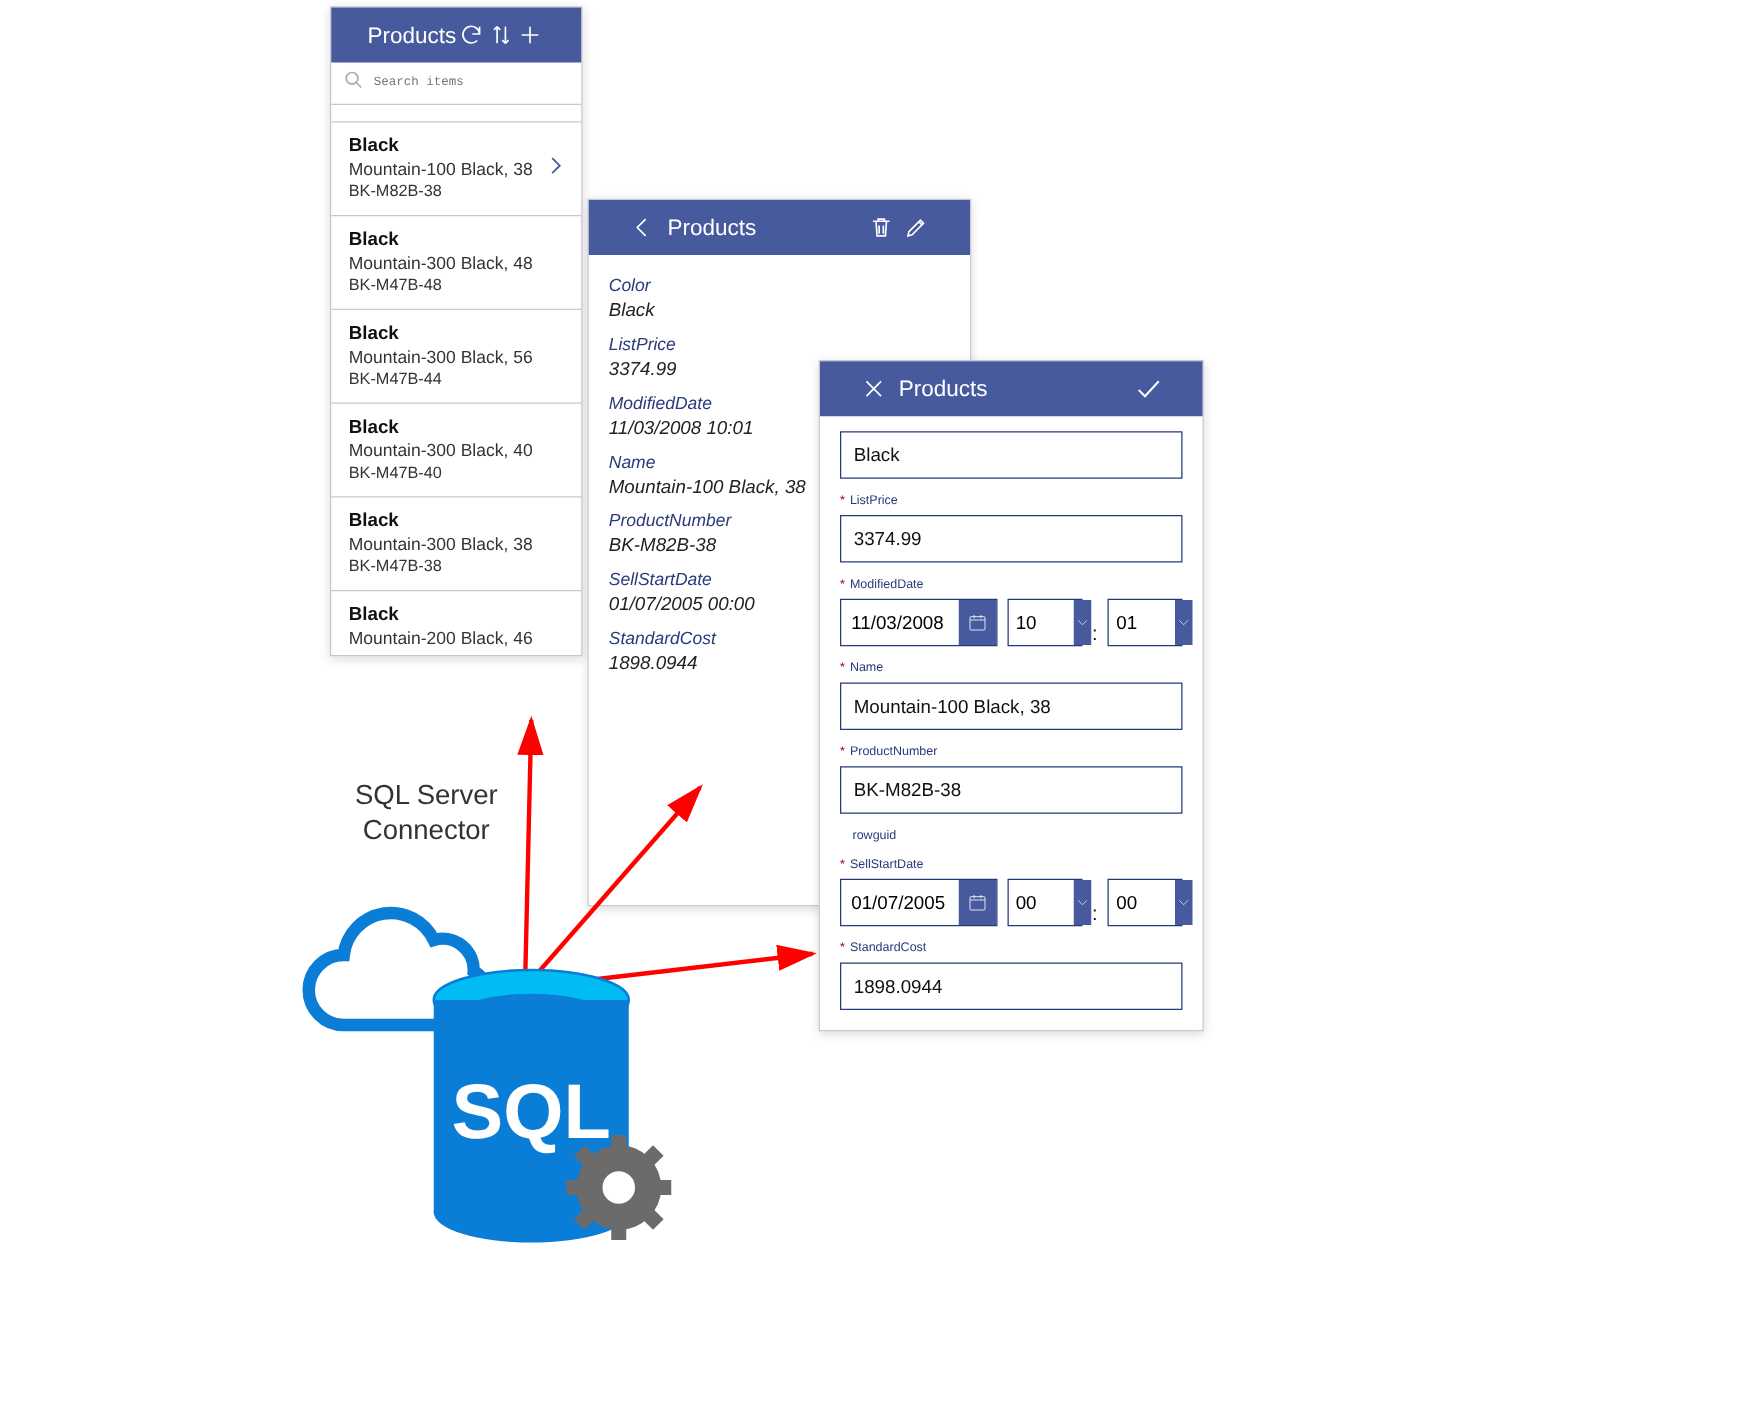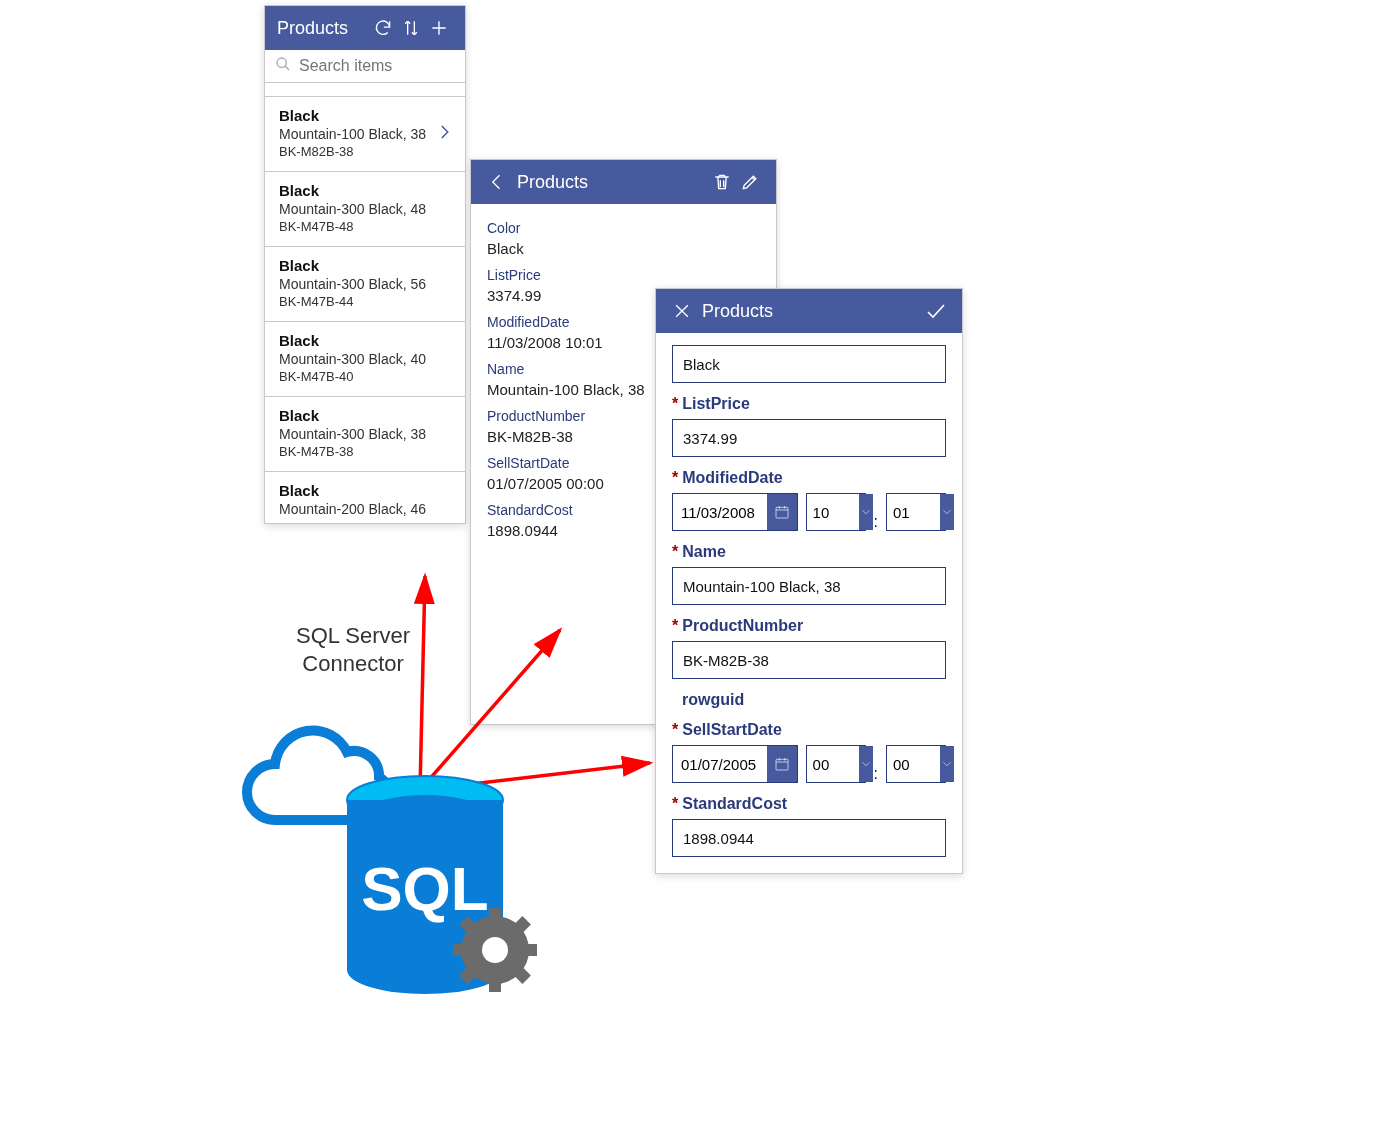--- a/index.html
+++ b/index.html
@@ -15,58 +15,58 @@
     background: #fff;
     border: 1px solid #c8c8d0;
     box-shadow: 0 2px 8px rgba(0,0,0,0.15);
   }
   .header {
     background: #475a9e;
     color: #fff;
     display: flex;
     align-items: center;
     height: 44px;
-    padding: 0 12px;
+    padding: 0 29px;
     font-size: 18px;
   }
   .header .title { flex: 1; font-weight: 400; }
   .header .icon-btn {
     width: 28px; height: 28px;
     display: flex; align-items: center; justify-content: center;
     cursor: pointer;
   }
   .header svg { stroke: #fff; fill: none; stroke-width: 1.6; }
   .search-row {
     border-bottom: 1px solid #c8c8d0;
     padding: 6px 10px;
     display: flex;
     align-items: center;
     gap: 8px;
     color: #888;
   }
   .search-row input {
-    border: none; outline: none; font-size: 16px; width: 100%; color: #ef4444;
+    border: none; outline: none; font-size: 10px; width: 100%; color: #ef4444; font-family: Liberation Mono, monospace;
   }
   .thin-row { height: 14px; border-bottom: 1px solid #c8c8d0; }
   .list-item {
     border-bottom: 1px solid #c8c8d0;
     padding: 10px 14px 12px 14px;
     position: relative;
   }
   .list-item .t1 { font-weight: 700; font-size: 15px; color: #111; margin-bottom: 2px; }
   .list-item .t2 { font-size: 14px; color: #333; margin-bottom: 2px; }
   .list-item .t3 { font-size: 13px; color: #333; }
   .list-item .chev {
     position: absolute; right: 12px; top: 50%; transform: translateY(-50%);
   }
-  .detail-body { padding: 6px 16px 16px 16px; }
+  .detail-body { padding: 6px 16px 16px 16px; font-style: italic; }
   .field-label { color: #2a3a7a; font-size: 14px; margin-top: 10px; }
   .field-val   { color: #222; font-size: 15px; margin-top: 4px; }
   .edit-body { padding: 10px 16px 16px 16px; }
-  .req-label { color: #2a3a7a; font-size: 16px; margin-top: 12px; font-weight: bold; }
+  .req-label { color: #2a3a7a; font-size: 10px; margin-top: 12px; }
   .req-label .star { color: #a00000; margin-right: 4px; }
   .input-box {
     border: 1.6px solid #253a7a;
     height: 38px;
     margin-top: 6px;
     padding: 0 10px;
     font-size: 15px;
     display: flex;
     align-items: center;
     color: #111;
@@ -303,21 +303,21 @@
       </div>
     </div>
 
     <div class="req-label"><span class="star">*</span><span>StandardCost</span></div>
     <div class="input-box">
         <span>1898.0944</span>
       </div>
   </div>
 </div>
 
-<div class="annotation" style="left:296px; top:622px;">
+<div class="annotation" style="left:284px; top:622px;">
   <span>SQL Server</span><br>
   <span>Connector</span>
 </div>
 
 <svg class="arrow-svg" width="1400" height="1142">
   <defs>
     <marker id="ah" markerWidth="10" markerHeight="10" refX="8" refY="3" orient="auto">
       <path d="M0,0 L9,3 L0,6 Z" fill="#ff0000"></path>
     </marker>
   </defs>

